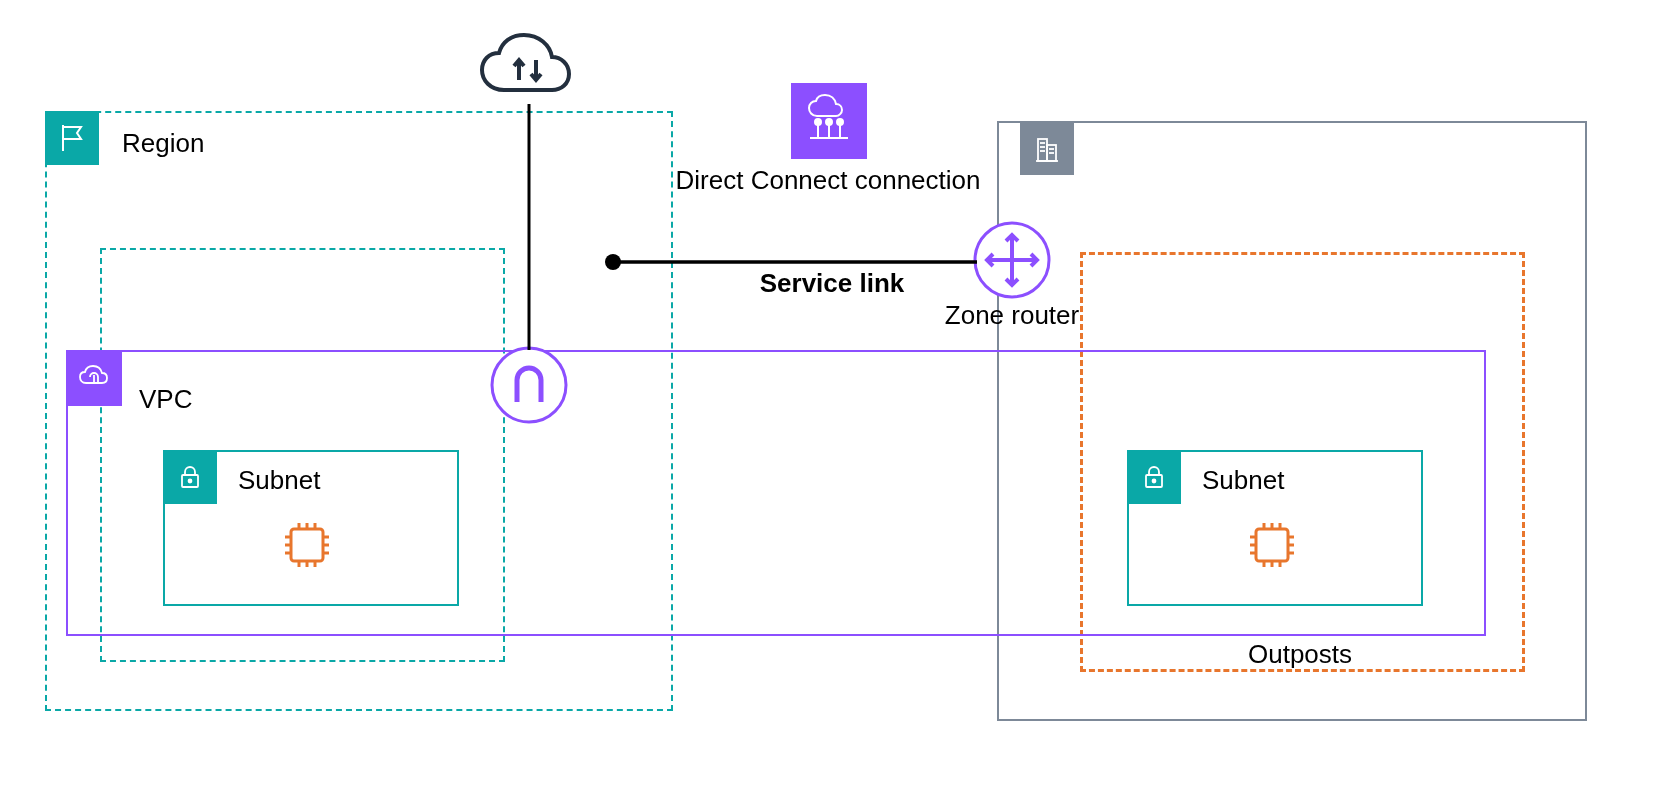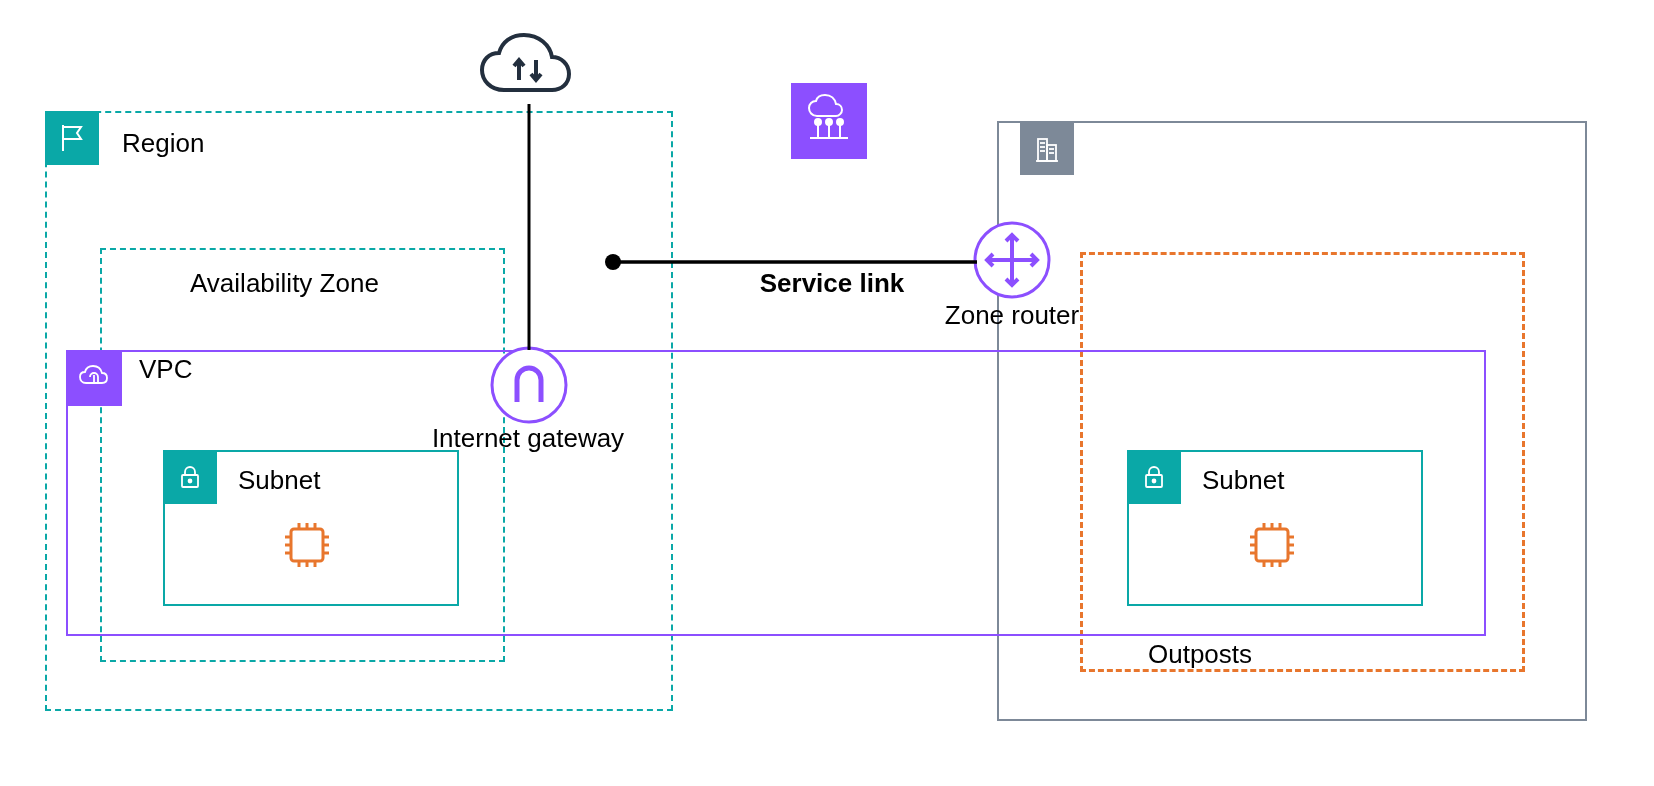--- a/index.html
+++ b/index.html
@@ -45,47 +45,46 @@
   <div class="box" style="left:45px; top:111px; width:628px; height:600px; border:2px dashed #0AA8A7;"></div>
   <div class="badge" style="left:45px; top:111px; background:#0AA8A7;">
     <svg width="34" height="34" viewBox="0 0 34 34" fill="none" stroke="#fff" stroke-width="2">
       <line x1="8" y1="4" x2="8" y2="30"></line>
       <path d="M8 6 L26 6 L22 12 L26 18 L8 18 Z" fill="none"></path>
     </svg>
   </div>
   <div class="label" style="left:122px; top:128px;">Region</div>
 
   <div class="box" style="left:100px; top:248px; width:405px; height:414px; border:2px dashed #0AA8A7;"></div>
-  <div class="label" style="left:190px; top:268px;">Availability Zone</div>
 
   <div class="box" style="left:997px; top:121px; width:590px; height:600px; border:2px solid #7D8998;"></div>
   <div class="badge" style="left:1020px; top:121px; background:#7D8998;">
     <svg width="34" height="34" viewBox="0 0 34 34" fill="none" stroke="#fff" stroke-width="1.8">
       <rect x="8" y="8" width="9" height="22"></rect>
       <rect x="17" y="14" width="9" height="16"></rect>
       <line x1="10" y1="12" x2="15" y2="12"></line>
       <line x1="10" y1="16" x2="15" y2="16"></line>
       <line x1="10" y1="20" x2="15" y2="20"></line>
       <line x1="19" y1="18" x2="24" y2="18"></line>
       <line x1="19" y1="22" x2="24" y2="22"></line>
       <line x1="6" y1="30" x2="28" y2="30"></line>
     </svg>
   </div>
 
   <div class="box" style="left:1080px; top:252px; width:445px; height:420px; border:3px dashed #E8762D;"></div>
-  <div class="label" style="left:1200px; top:639px; transform:translateX(-50%);text-align:right;">Outposts</div>
+  <div class="label" style="left:1300px; top:639px; transform:translateX(-50%);text-align:right;">Outposts</div>
 
   <div class="box" style="left:66px; top:350px; width:1420px; height:286px; border:2px solid #8C4FFF;"></div>
   <div class="badge" style="left:66px; top:350px; width:56px; height:56px; background:#8C4FFF;">
     <svg width="38" height="38" viewBox="0 0 38 38" fill="none" stroke="#fff" stroke-width="1.8">
       <path d="M11 24c-4 0-6-3-6-6 0-3 2-5 5-5 1-4 4-6 8-6 5 0 8 3 9 7 3 0 5 2 5 5s-2 5-5 5H11z"></path>
       <path d="M19 16 v8 M15 18 a4 4 0 0 1 8 0 v6" fill="none"></path>
     </svg>
   </div>
-  <div class="label" style="left:139px; top:354px;">VPC</div>
+  <div class="label" style="left:139px; top:384px;">VPC</div>
 
   <div class="box" style="left:163px; top:450px; width:296px; height:156px; border:2px solid #0AA8A7;"></div>
   <div class="badge" style="left:163px; top:450px; background:#0AA8A7;">
     <svg width="32" height="32" viewBox="0 0 32 32" fill="none" stroke="#fff" stroke-width="1.8">
       <rect x="8" y="14" width="16" height="12" rx="1"></rect>
       <path d="M11 14 v-3 a5 5 0 0 1 10 0 v3"></path>
       <circle cx="16" cy="20" r="1.5" fill="#fff"></circle>
     </svg>
   </div>
   <div class="label" style="left:238px; top:465px;">Subnet</div>
@@ -151,28 +150,28 @@
       <path d="M15 22c-5 0-8-4-8-8 0-4 3-7 7-7 1-4 5-6 9-6 6 0 10 4 11 9 4 0 6 3 6 6s-3 6-6 6H15z"></path>
       <line x1="16" y1="28" x2="16" y2="44"></line>
       <line x1="27" y1="28" x2="27" y2="44"></line>
       <line x1="38" y1="28" x2="38" y2="44"></line>
       <circle cx="16" cy="28" r="3" fill="#fff"></circle>
       <circle cx="27" cy="28" r="3" fill="#fff"></circle>
       <circle cx="38" cy="28" r="3" fill="#fff"></circle>
       <line x1="8" y1="44" x2="46" y2="44"></line>
     </svg>
   </div>
+  <div class="label" style="left:828px; top:165px; transform:translateX(-50%);">Direct Connect connection</div>
 
   <span style="position:absolute; left:490px; top:346px;">
     <svg width="78" height="78" viewBox="0 0 78 78">
       <circle cx="39" cy="39" r="37" fill="#fff" stroke="#8C4FFF" stroke-width="3"></circle>
       <path d="M27 56 V34 a12 12 0 0 1 24 0 V56" fill="none" stroke="#8C4FFF" stroke-width="5"></path>
     </svg>
   </span>
-  <div class="label center" style="left:528px; top:423px;">Internet gateway</div>
 
   <span style="position:absolute; left:973px; top:221px;">
     <svg width="78" height="78" viewBox="0 0 78 78">
       <circle cx="39" cy="39" r="37" fill="#fff" stroke="#8C4FFF" stroke-width="3"></circle>
       <g stroke="#8C4FFF" stroke-width="4" fill="none">
         <line x1="39" y1="14" x2="39" y2="64"></line>
         <line x1="14" y1="39" x2="64" y2="39"></line>
         <polyline points="33,20 39,14 45,20"></polyline>
         <polyline points="33,58 39,64 45,58"></polyline>
         <polyline points="20,33 14,39 20,45"></polyline>

